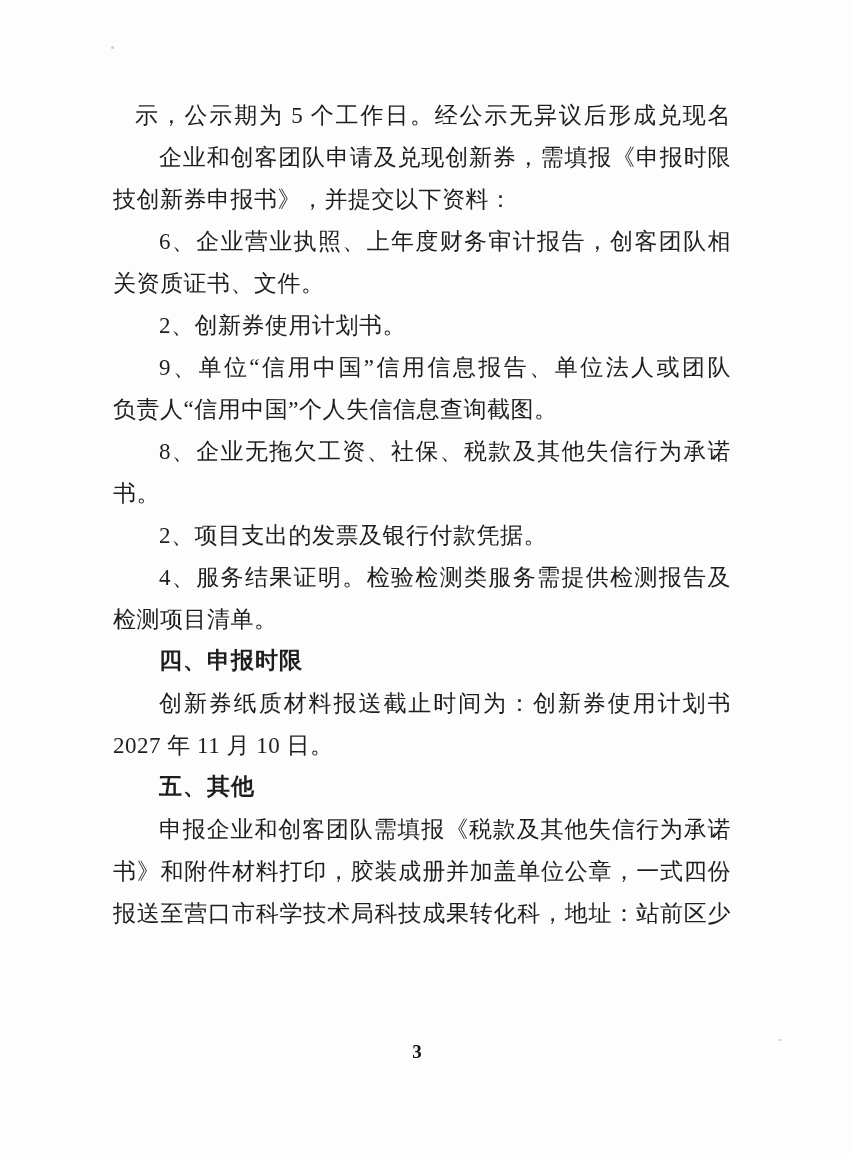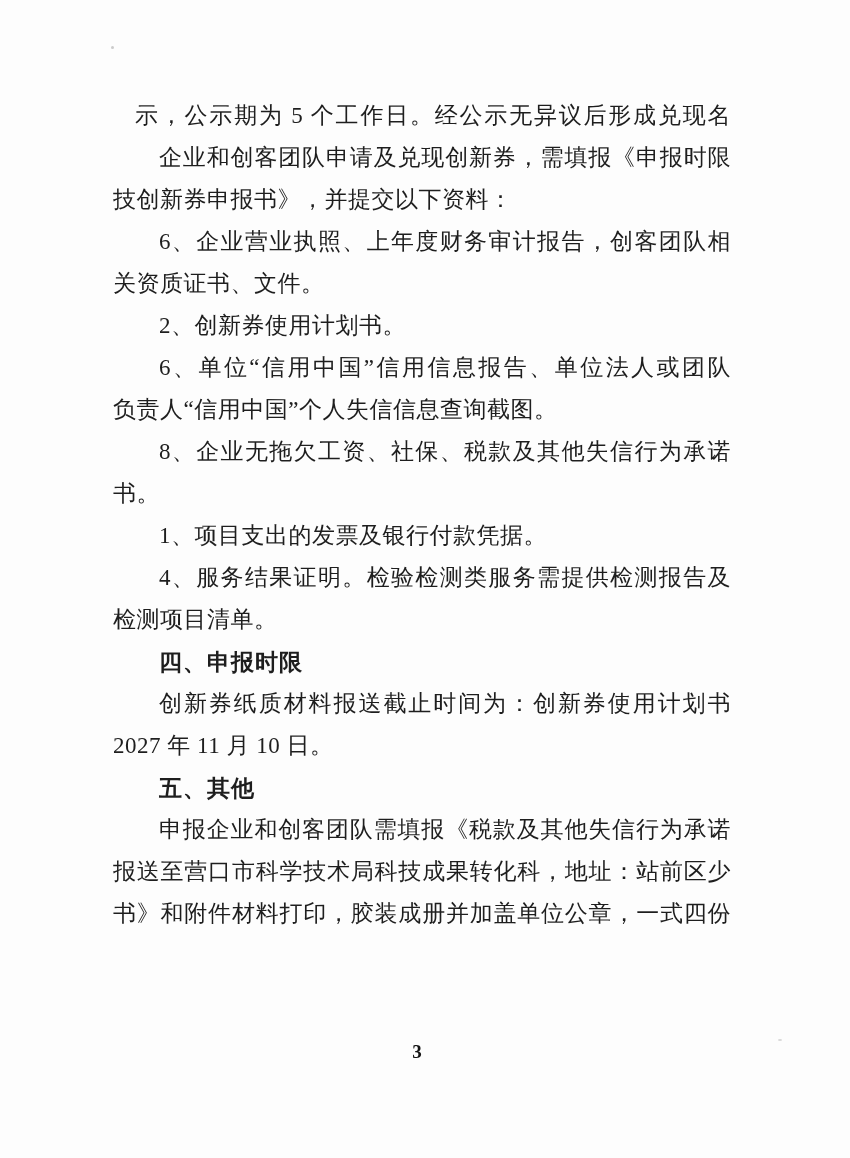--- a/index.html
+++ b/index.html
@@ -35,21 +35,21 @@
     text-align: justify;
     text-align-last: justify;
     text-justify: inter-character;
     overflow: hidden;
   }
   .line.ind { text-indent: 46px; }
   .line.ind2 { text-indent: 58px; }
   .line.shift1 { padding-left: 22px; }
   .line.bold {
     font-weight: 700;
-    font-family: Liberation Sans, sans-serif;
+    font-family: Liberation Mono, monospace;
     letter-spacing: 1px;
   }
   .pagenum {
     position: absolute;
     top: 1040px;
     left: 0;
     width: 850px;
     text-align: center;
     transform: translateX(-8px);
     font-size: 19px;
@@ -73,30 +73,30 @@
   <div class="speck s1"></div>
   <div class="speck s2"></div>
 
   <main class="doc-body">
     <div class="line j shift1">示，公示期为 5 个工作日。经公示无异议后形成兑现名单。</div>
     <div class="line j ind">企业和创客团队申请及兑现创新券，需填报《申报时限</div>
     <div class="line">技创新券申报书》，并提交以下资料：</div>
     <div class="line j ind">6、企业营业执照、上年度财务审计报告，创客团队相</div>
     <div class="line">关资质证书、文件。</div>
     <div class="line ind">2、创新券使用计划书。</div>
-    <div class="line j ind">6、单位“信用中国”信用信息报告、单位法人或团队</div>
+    <div class="line j ind">9、单位“信用中国”信用信息报告、单位法人或团队</div>
     <div class="line">负责人“信用中国”个人失信信息查询截图。</div>
     <div class="line j ind">8、企业无拖欠工资、社保、税款及其他失信行为承诺</div>
     <div class="line">书。</div>
-    <div class="line ind">1、项目支出的发票及银行付款凭据。</div>
+    <div class="line ind">2、项目支出的发票及银行付款凭据。</div>
     <div class="line j ind">4、服务结果证明。检验检测类服务需提供检测报告及</div>
     <div class="line">检测项目清单。</div>
     <div class="line ind bold">四、申报时限</div>
     <div class="line j ind">创新券纸质材料报送截止时间为：创新券使用计划书</div>
     <div class="line">2027 年 11 月 10 日。</div>
     <div class="line ind bold">五、其他</div>
     <div class="line j ind">申报企业和创客团队需填报《税款及其他失信行为承诺</div>
+    <div class="line j">书》和附件材料打印，胶装成册并加盖单位公章，一式四份</div>
     <div class="line j">报送至营口市科学技术局科技成果转化科，地址：站前区少</div>
-    <div class="line j">书》和附件材料打印，胶装成册并加盖单位公章，一式四份</div>
   </main>
 
   <div class="pagenum">3</div>
 </div>
 
 </body></html>

